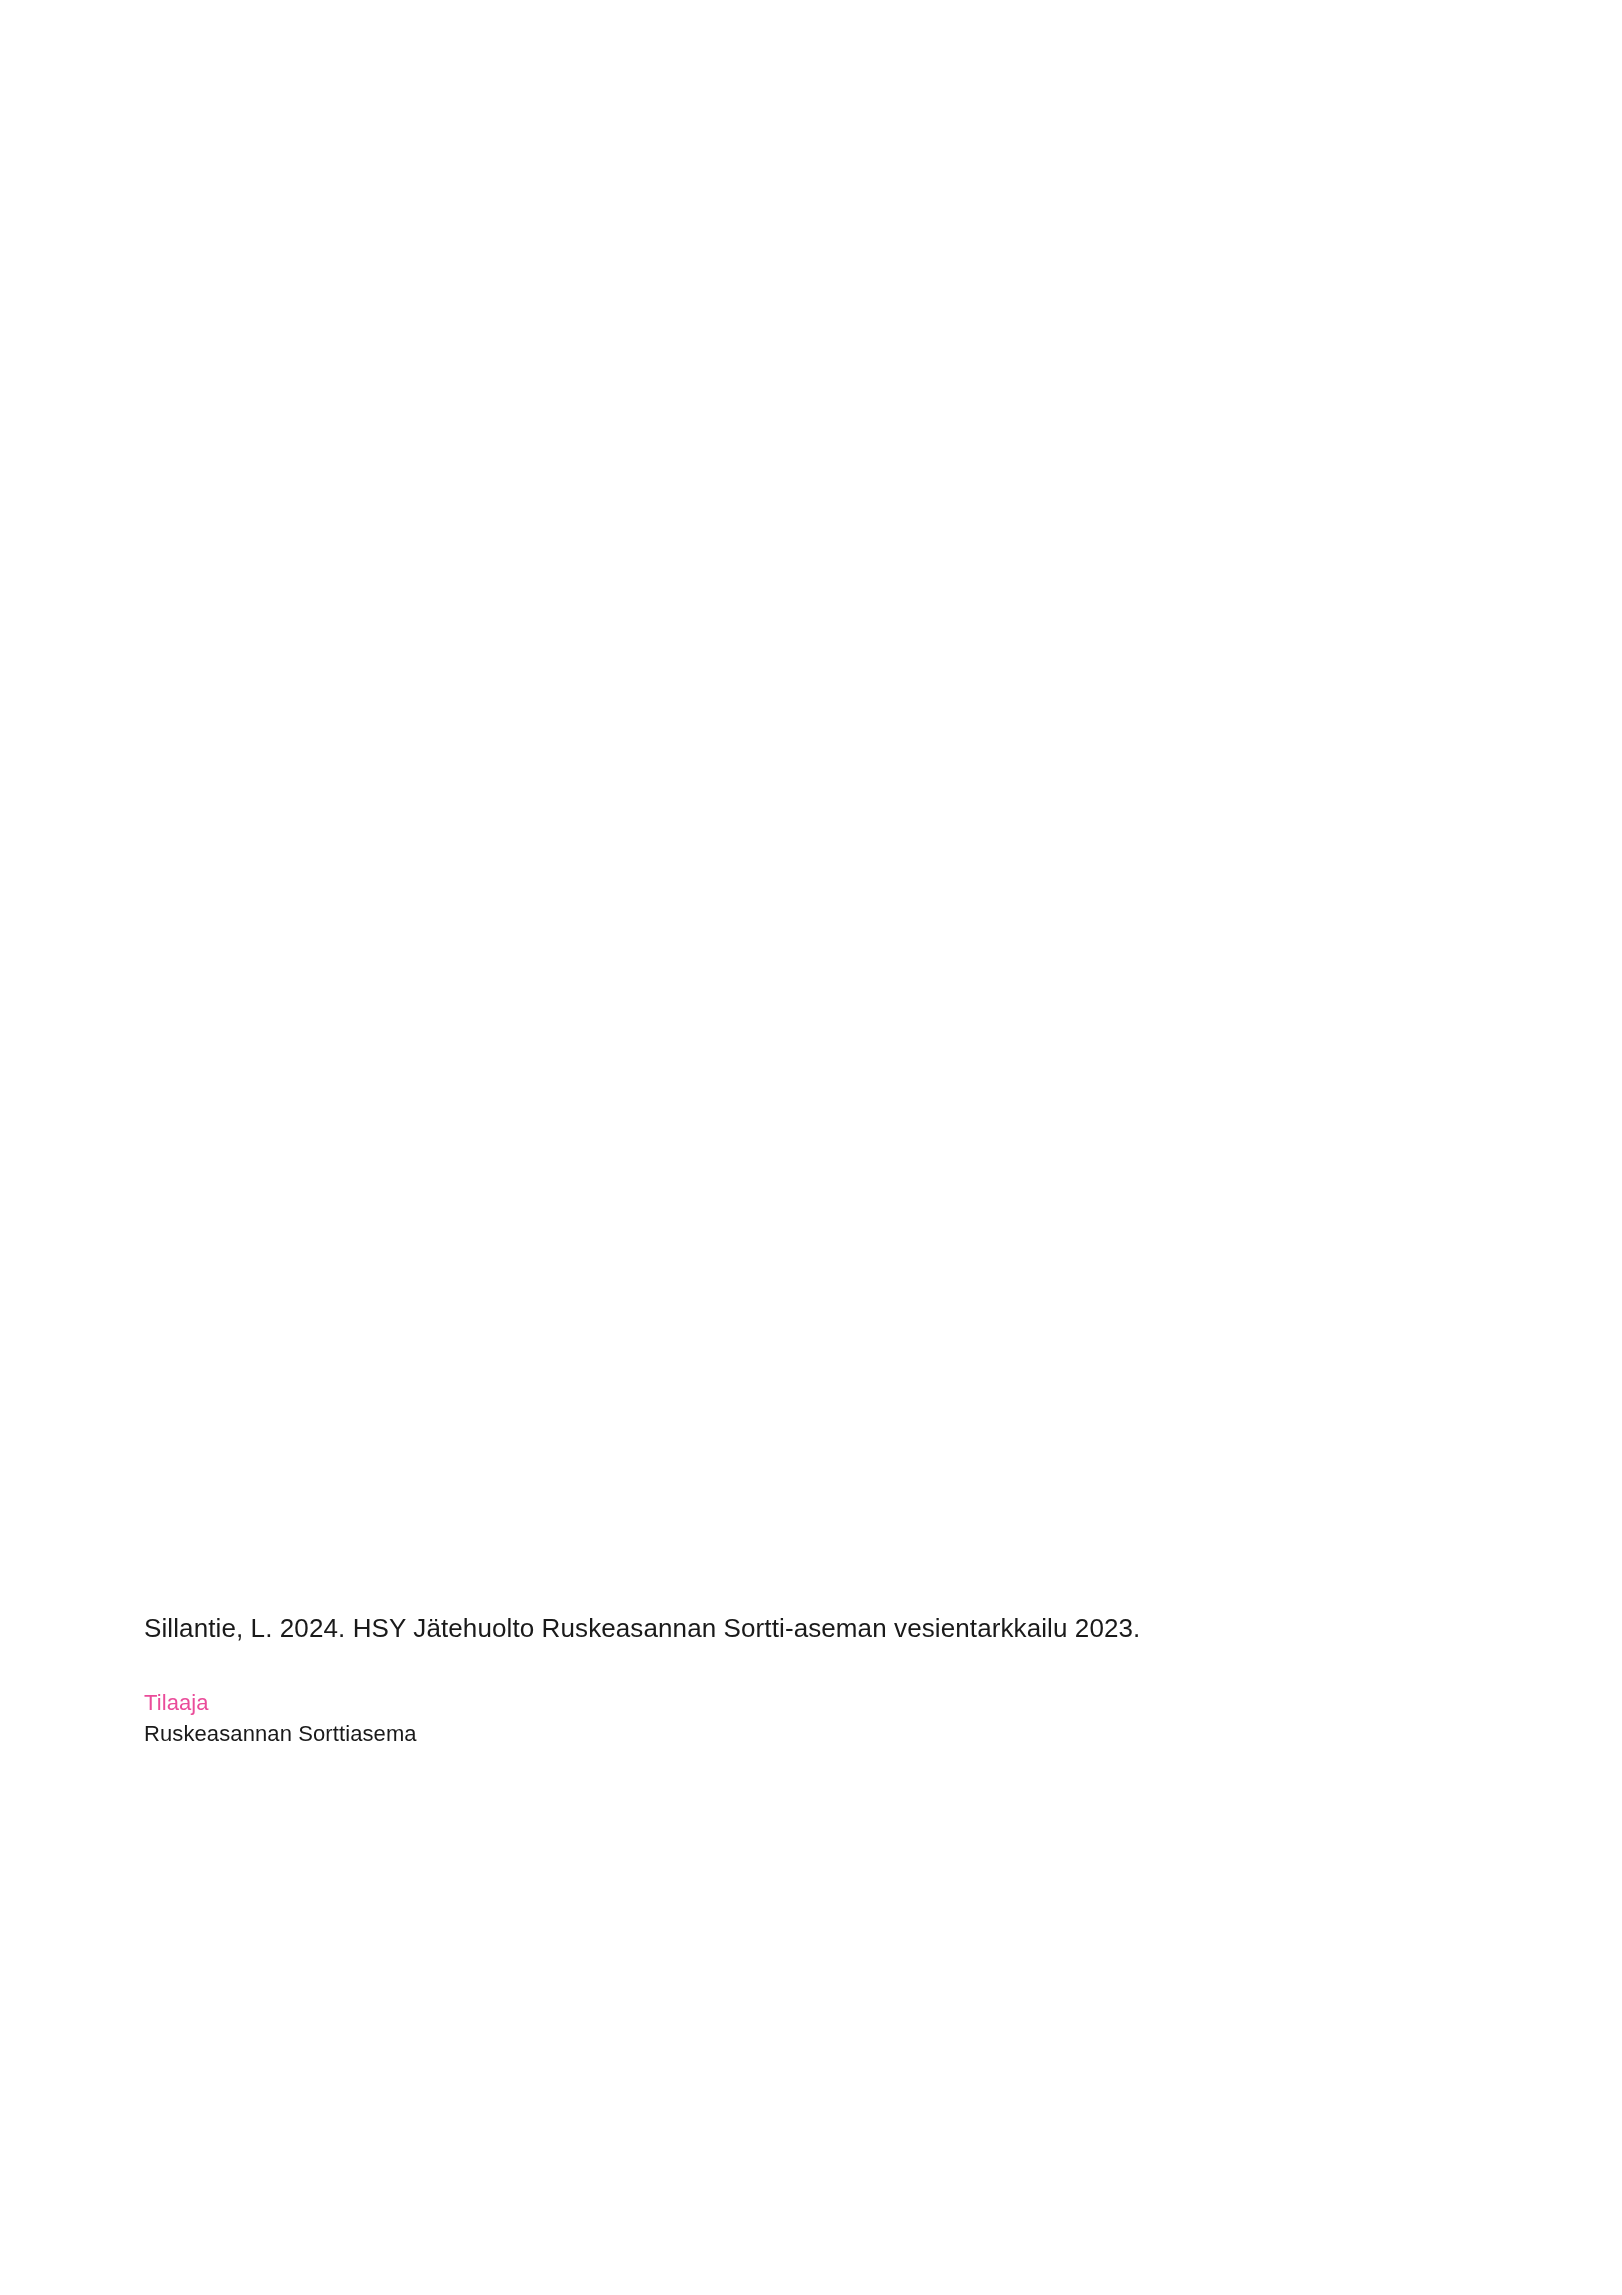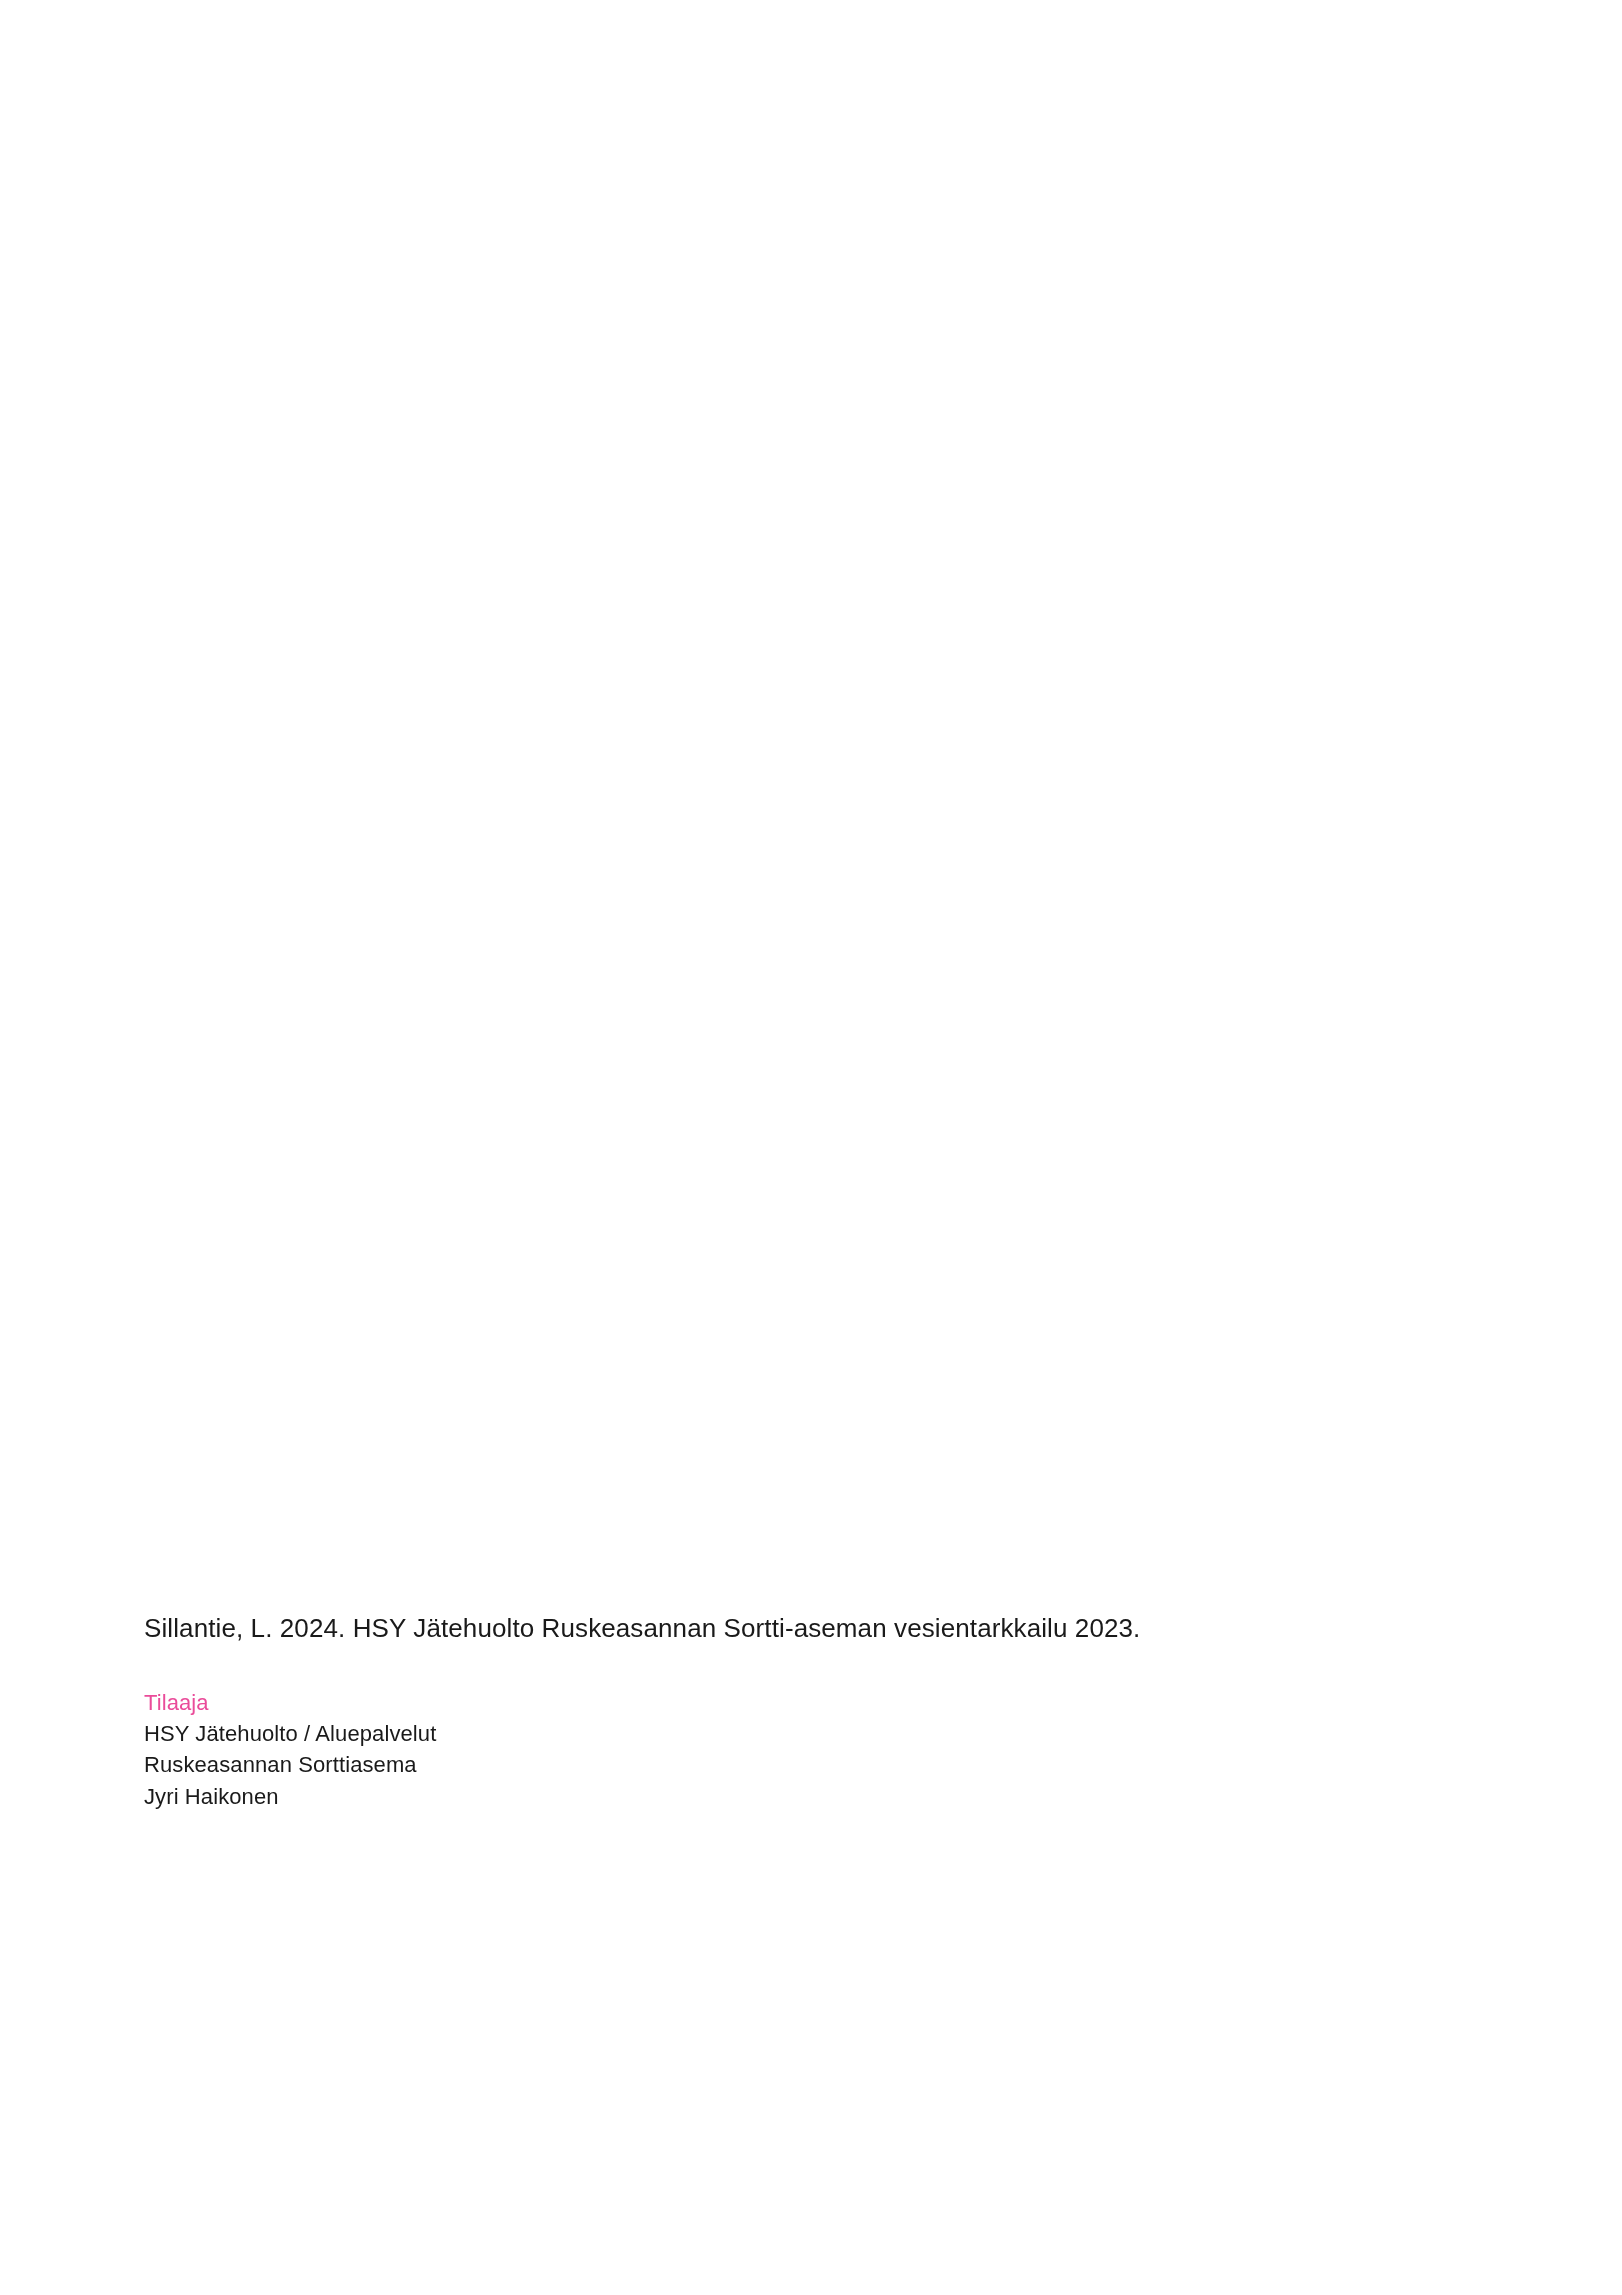--- a/index.html
+++ b/index.html
@@ -58,21 +58,19 @@
 <div class="page">
 
   <div class="content-block">
 
     <div class="citation">
       <span class="citation-line">Sillantie, L. 2024. HSY Jätehuolto Ruskeasannan Sortti-aseman vesientarkkailu 2023.</span>
     </div>
 
     <div class="client-block">
       <div class="client-heading">Tilaaja</div>
-      <span class="client-line">HSY Jätehuolto / Aluepalvelut</span>
       <span class="client-line">Ruskeasannan Sorttiasema</span>
-      <span class="client-line">Jyri Haikonen</span>
     </div>
 
   </div>
 
 </div>
 
 
 </body></html>

